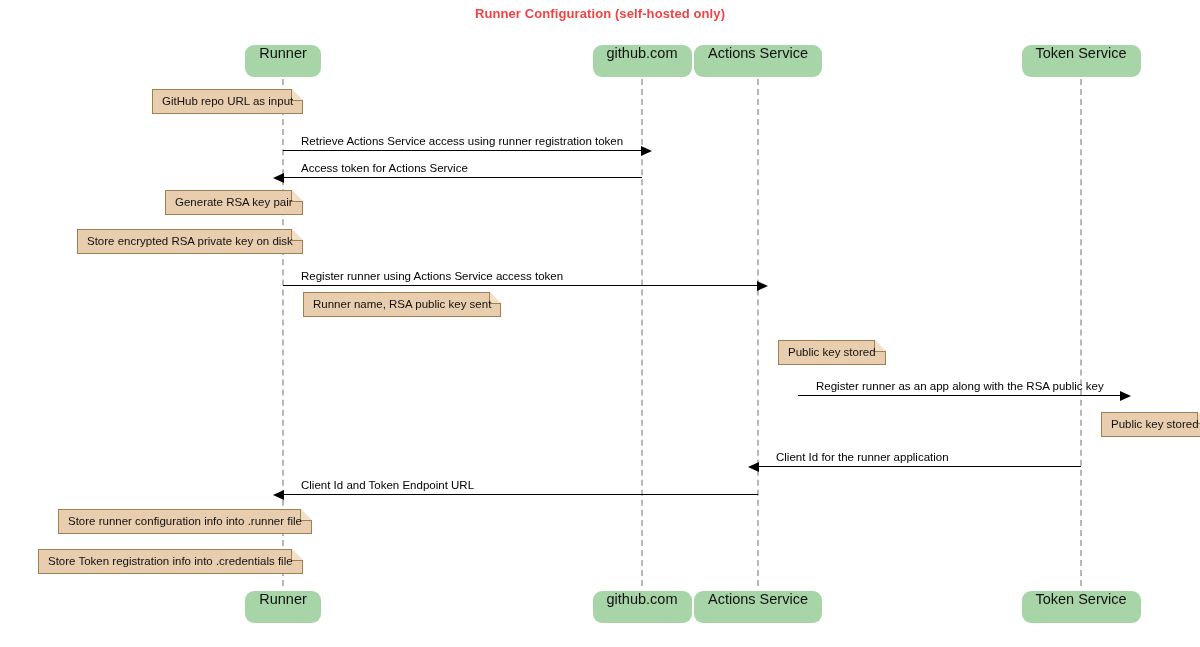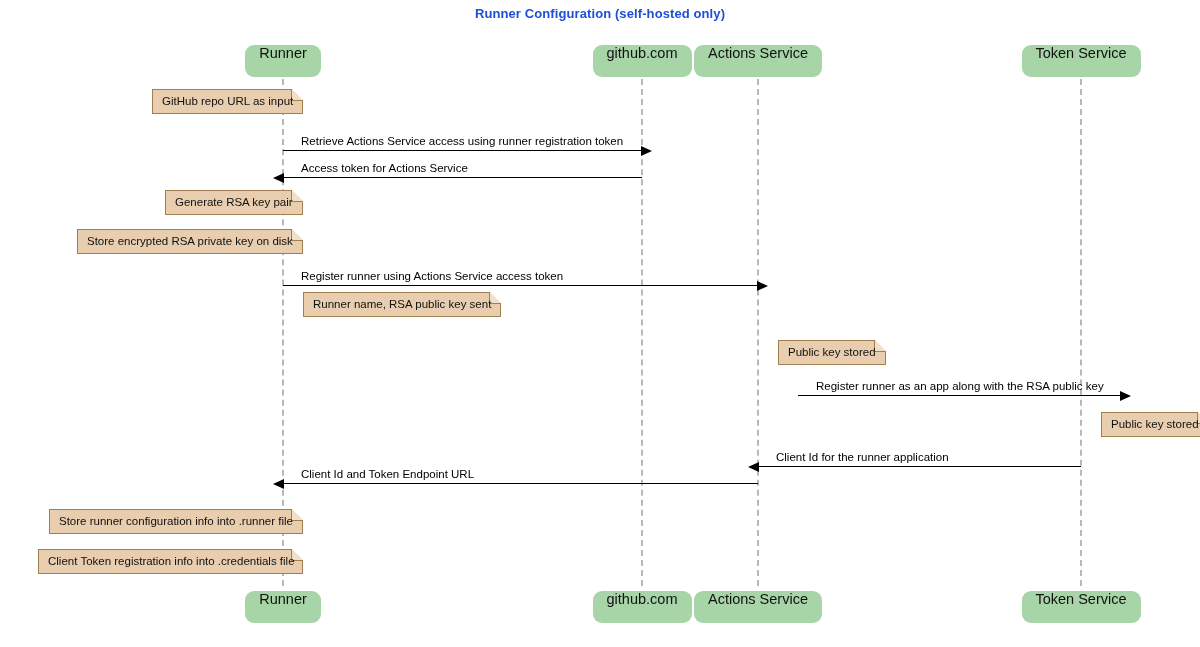--- a/index.html
+++ b/index.html
@@ -20,21 +20,21 @@
   }
   
   .diagram-title {
     position: absolute;
     top: 6px;
     left: 0;
     width: 1200px;
     text-align: center;
     font-size: 13px;
     font-weight: bold;
-    color: #1d4ed8;
+    color: #ef4444;
     letter-spacing: 0.1px;
   }
   
   .lifeline {
     position: absolute;
     top: 79px;
     width: 0px;
     height: 507px;
     border-left: 2px dashed #b8b8b8;
   }
@@ -191,21 +191,21 @@
         <div class="msg-label">Register runner using Actions Service access token</div>
       </div>
       <div class="msg" style="left: 798px; top: 395px; width: 323px; text-decoration: underline;">
         <div class="arrowhead right"></div>
         <div class="msg-label">Register runner as an app along with the RSA public key</div>
       </div>
       <div class="msg" style="left: 758px; top: 466px; width: 323px;">
         <div class="arrowhead left"></div>
         <div class="msg-label">Client Id for the runner application</div>
       </div>
-      <div class="msg" style="left: 283px; top: 483px; width: 475px;">
+      <div class="msg" style="left: 283px; top: 494px; width: 475px;">
         <div class="arrowhead left"></div>
         <div class="msg-label">Client Id and Token Endpoint URL</div>
       </div>
     </div>
   <div id="notes">
       <div class="note" style="top: 89px; width: 151px; left: 132px;">
         <div class="fold-tri"></div>
         <div class="fold"></div>
         <span class="note-label">GitHub repo URL as input</span>
       </div>
@@ -227,25 +227,25 @@
       <div class="note" style="top: 340px; width: 108px; left: 758px;">
         <div class="fold-tri"></div>
         <div class="fold"></div>
         <span class="note-label">Public key stored</span>
       </div>
       <div class="note" style="top: 412px; width: 108px; left: 1081px;">
         <div class="fold-tri"></div>
         <div class="fold"></div>
         <span class="note-label">Public key stored</span>
       </div>
-      <div class="note" style="top: 509px; width: 254px; left: 29px;">
+      <div class="note" style="top: 509px; width: 254px; left: 38px;">
         <div class="fold-tri"></div>
         <div class="fold"></div>
         <span class="note-label">Store runner configuration info into .runner file</span>
       </div>
       <div class="note" style="top: 549px; width: 265px; left: 18px;">
         <div class="fold-tri"></div>
         <div class="fold"></div>
-        <span class="note-label">Client Token registration info into .credentials file</span>
+        <span class="note-label">Store Token registration info into .credentials file</span>
       </div>
     </div>
 
 </div>
 
 </body></html>

